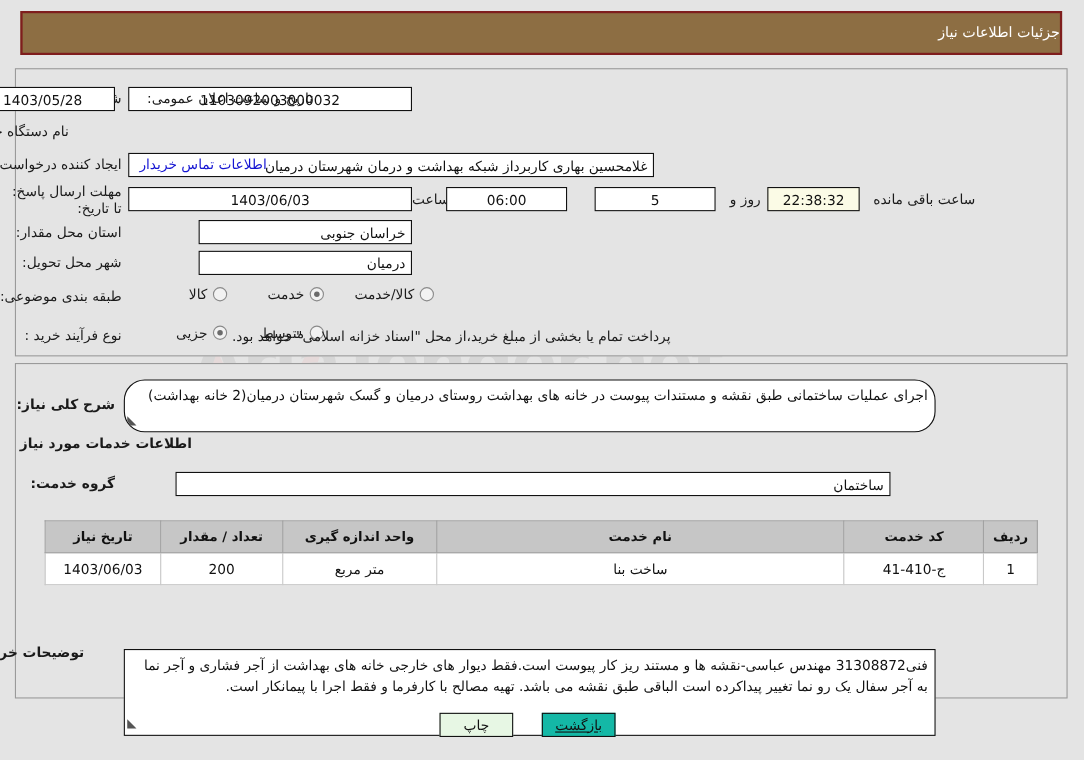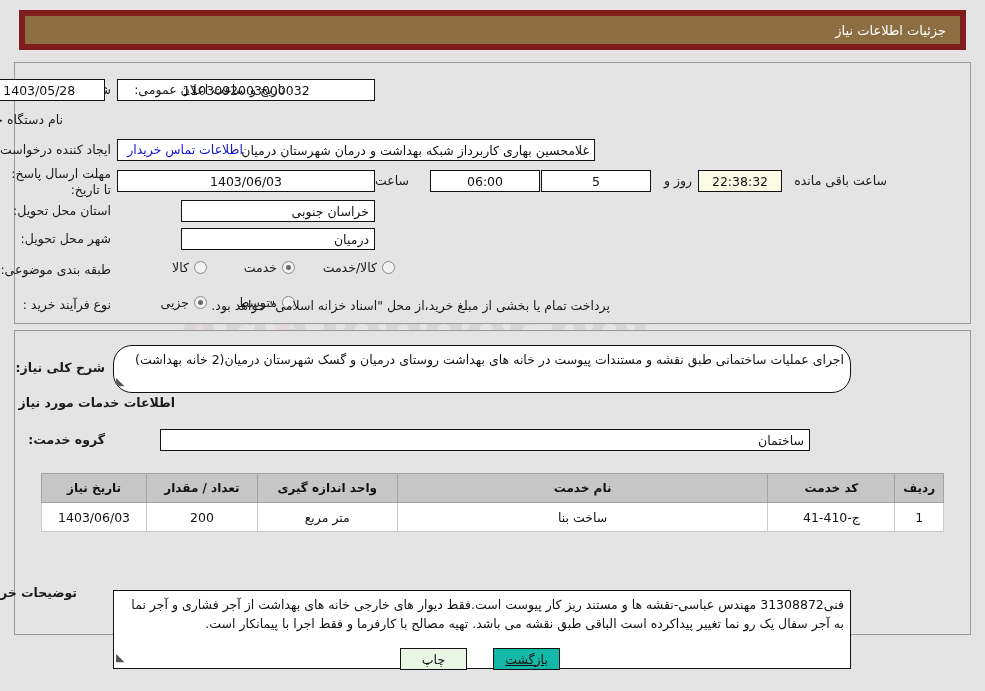--- a/index.html
+++ b/index.html
@@ -18,26 +18,25 @@
   }
 
   
   .header-bar {
     position: absolute;
     left: 19px;
     top: 10px;
     width: 947px;
     height: 40px;
     background: #8d6e43;
-    border: 6px solid #7f1d1d;
+    border: 2px solid #7f1d1d;
     box-sizing: border-box;
     display: flex;
     align-items: center;
     justify-content: flex-start;
-    padding-right: 14px;
   }
   .header-title {
     color: #ffffff;
     font-size: 13px;
     letter-spacing: .2px;
   }
 
   
   .panel {
     position: absolute;
@@ -236,27 +235,27 @@
 
   <div class="lbl" style="right:922px; top:112px;text-align:right;">نام دستگاه خریدار:</div>
 
   <div class="lbl" style="right:874px; top:142px;">ایجاد کننده درخواست:</div>
   <div class="fld right" style="right:390px; top:139px; width:478px;">غلامحسین بهاری کاربرداز شبکه بهداشت و درمان شهرستان درمیان</div>
   <div class="link" style="right:742px; top:142px;">اطلاعات تماس خریدار</div>
 
   <div class="lbl lbl-two" style="right:874px; top:166px;">مهلت ارسال پاسخ: تا تاریخ:</div>
   <div class="fld center" style="right:610px; top:170px; width:258px;">1403/06/03</div>
   <div class="lbl" style="right:576px; top:173px;">ساعت</div>
-  <div class="fld center" style="right:445px; top:170px; width:110px;">06:00</div>
+  <div class="fld center" style="right:469px; top:170px; width:110px;">06:00</div>
   <div class="fld center" style="right:334px; top:170px; width:110px;">5</div>
   <div class="lbl" style="right:293px; top:173px;">روز و</div>
   <div class="fld timer" style="right:203px; top:170px; width:84px;">22:38:32</div>
   <div class="lbl" style="right:98px; top:173px;">ساعت باقی مانده</div>
 
-  <div class="lbl" style="right:874px; top:203px;">استان محل تحویل:</div>
+  <div class="lbl" style="right:874px; top:203px;">استان محل مقدار:</div>
   <div class="fld right" style="right:610px; top:200px; width:194px;">خراسان جنوبی</div>
 
   <div class="lbl" style="right:874px; top:231px;">شهر محل تحویل:</div>
   <div class="fld right" style="right:610px; top:228px; width:194px;">درمیان</div>
 
   <div class="lbl" style="right:874px; top:262px;">طبقه بندی موضوعی:</div>
   <div class="radio-wrap" style="right:778px; top:260px;">
     <span class="radio"></span>
     <span>کالا</span>
   </div>

